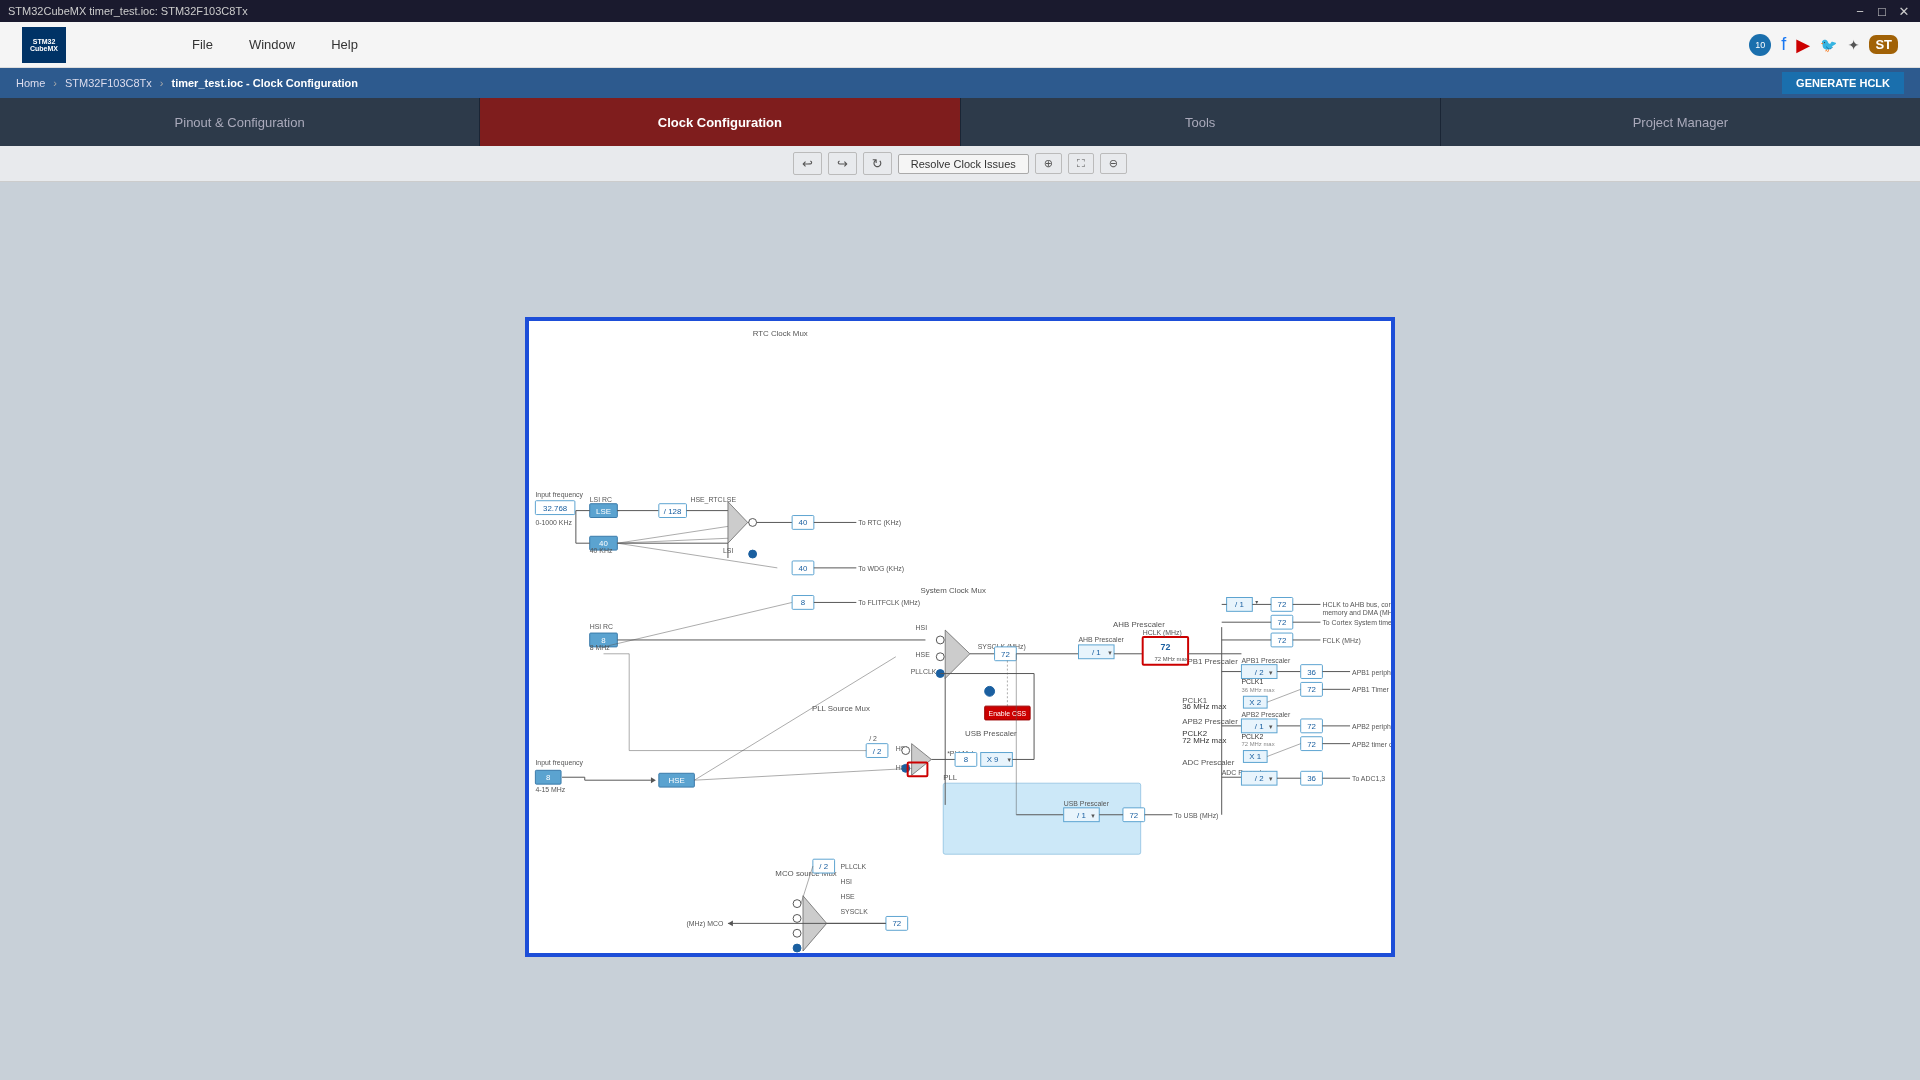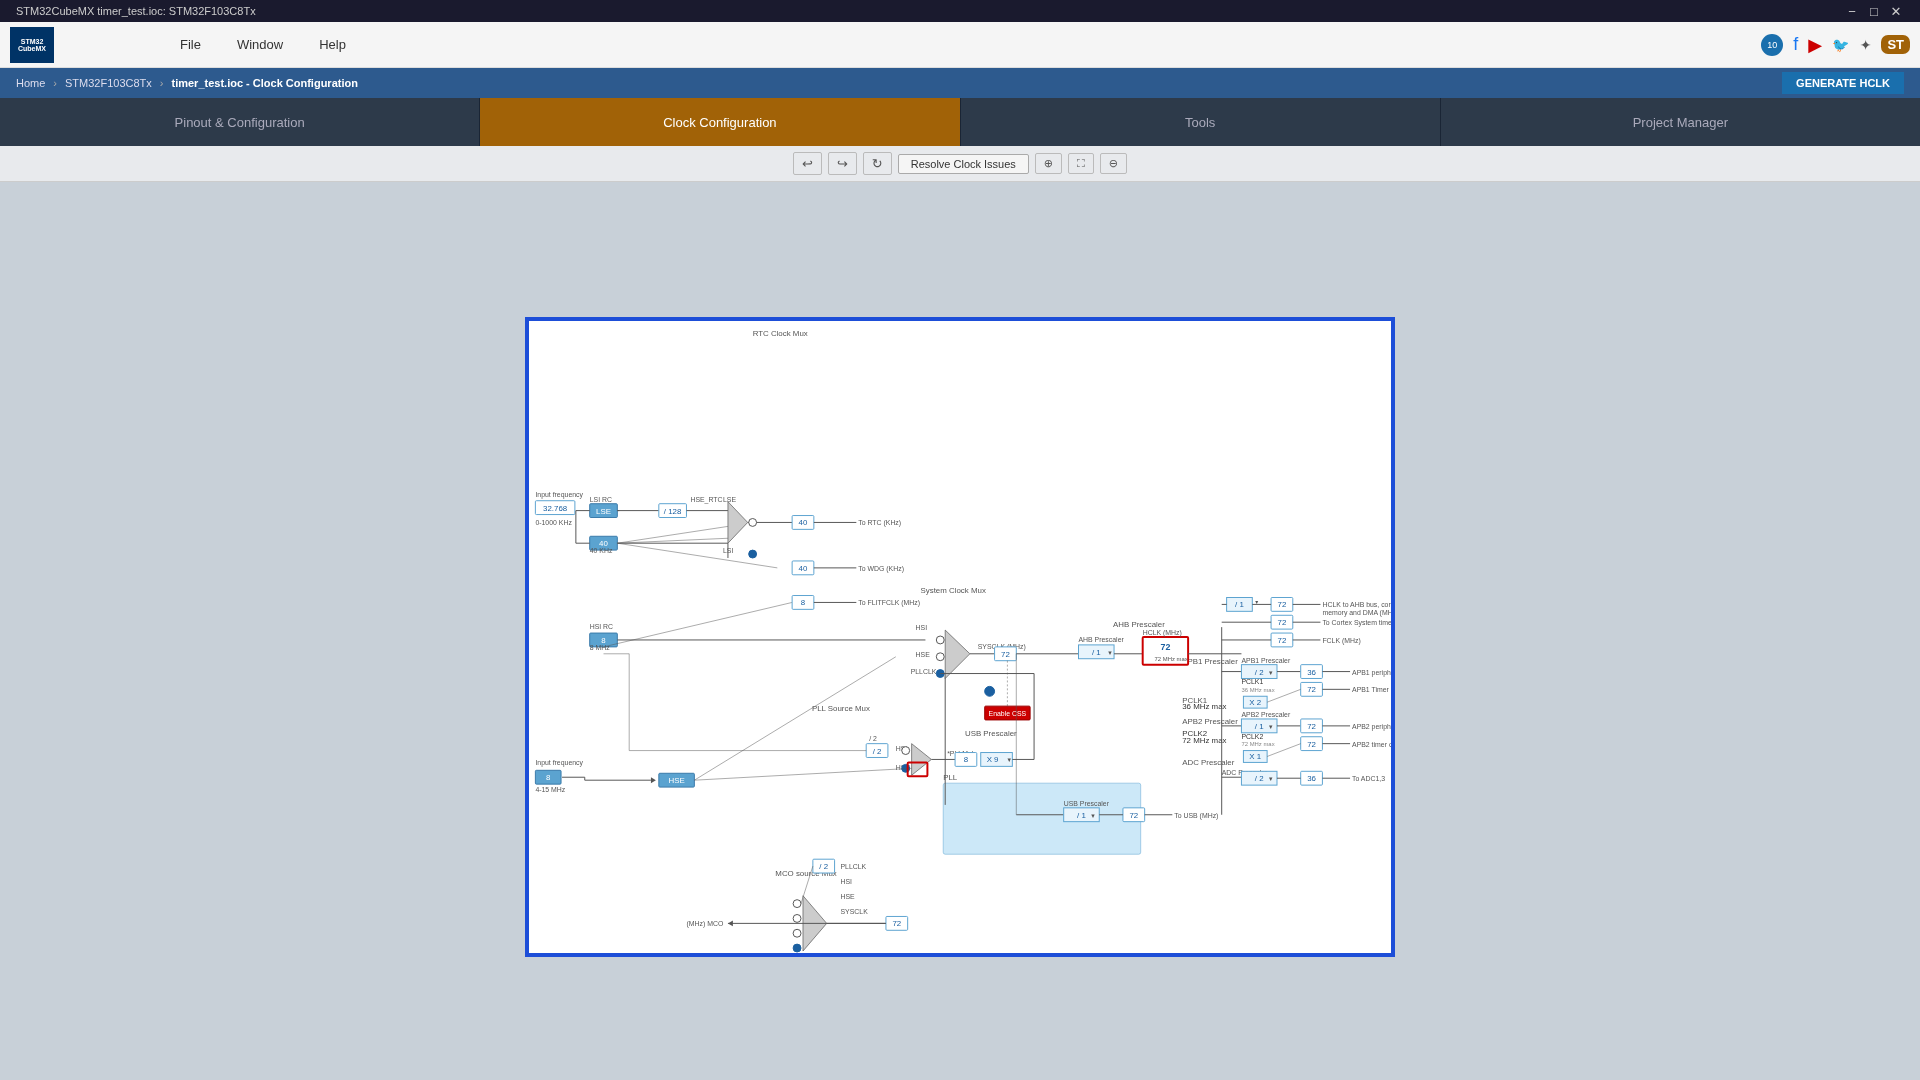--- a/index.html
+++ b/index.html
@@ -6,34 +6,34 @@
     body { font-family: 'Segoe UI', Arial, sans-serif; font-size: 11px; background: #f0f0f0; width: 1920px; height: 1080px; overflow: hidden; }
 
     
     .title-bar {
       background: #1a1a2e;
       color: #ccc;
       height: 22px;
       display: flex;
       align-items: center;
       justify-content: space-between;
-      padding: 0 16px;
+      padding: 0 8px;
       font-size: 11px;
     }
     .title-bar-controls { display: flex; gap: 6px; }
     .title-bar-btn { color: #ccc; font-size: 13px; cursor: pointer; width: 16px; text-align: center; }
 
     
     .menu-bar {
       background: #f5f5f5;
       height: 46px;
       display: flex;
       align-items: center;
       border-bottom: 1px solid #ddd;
-      padding: 0 10px;
+      padding: 0 22px;
       gap: 20px;
     }
     .logo-area { display: flex; align-items: center; gap: 6px; }
     .logo-box {
       width: 44px; height: 36px;
       background: #003366;
       display: flex; align-items: center; justify-content: center;
       color: white; font-size: 7px; font-weight: bold; text-align: center;
     }
     .menu-items { display: flex; gap: 24px; margin-left: 100px; }
@@ -78,23 +78,23 @@
       flex: 1;
       display: flex;
       align-items: center;
       justify-content: center;
       color: #aab;
       font-size: 13px;
       cursor: pointer;
       border-right: 1px solid #1a2535;
     }
     .tab.active {
-      background: #a16207;
+      background: #7f1d1d;
       color: white;
-      font-weight: normal;
+      font-weight: bold;
     }
     .tab:last-child { border-right: none; }
 
     
     .toolbar {
       background: #e8eaed;
       height: 36px;
       display: flex;
       align-items: center;
       justify-content: center;

